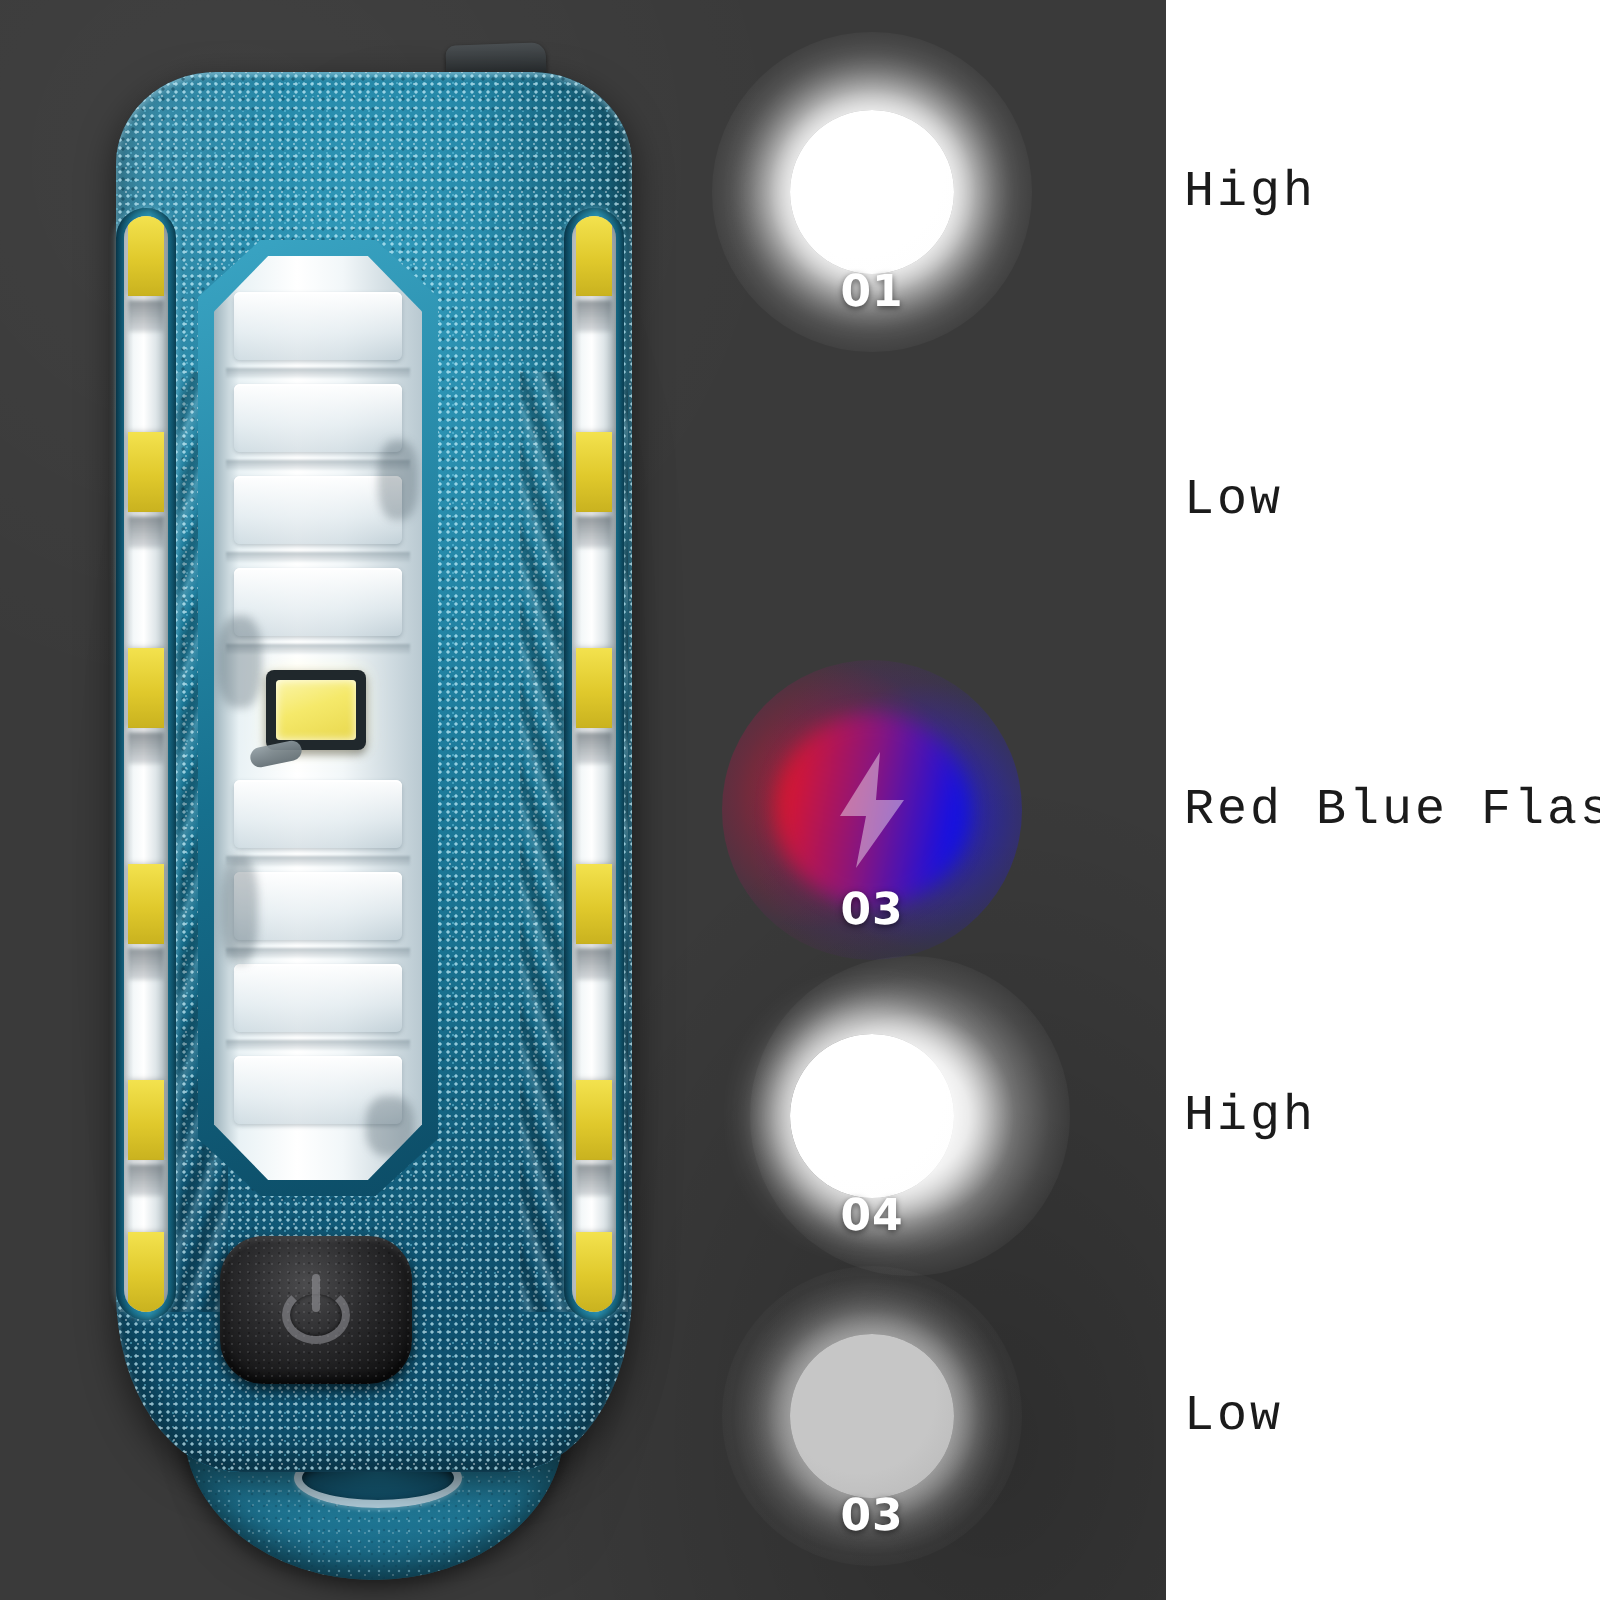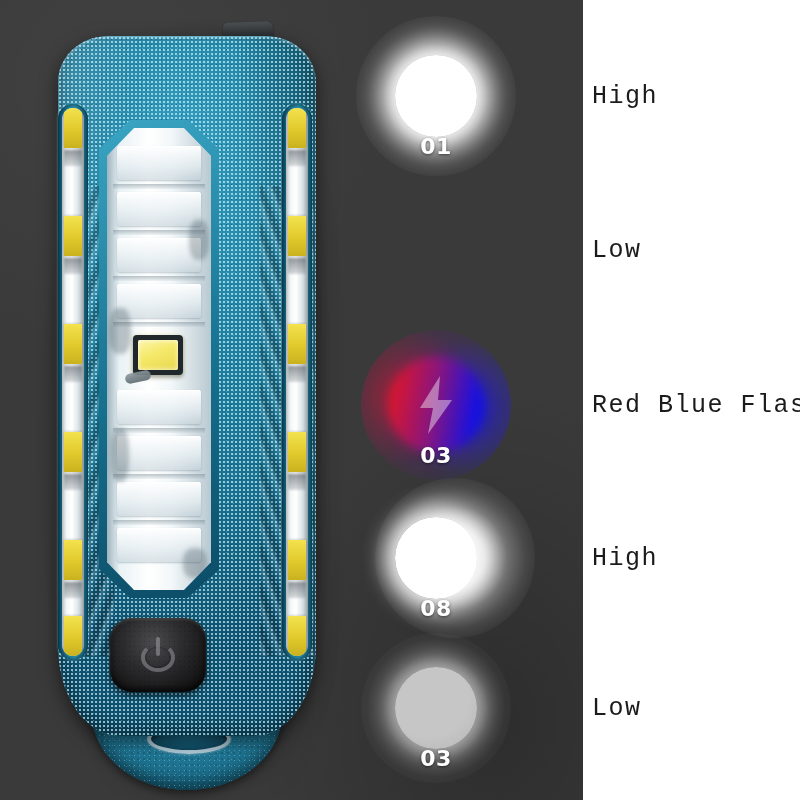--- a/index.html
+++ b/index.html
@@ -428,21 +428,21 @@
       </svg>
       <div class="num">03</div>
     </div>
     <div class="mode-label">Red Blue Flash</div>
   </div>
 
   <div class="mode" style="top:478px">
     <div class="glow" style="position:absolute;left:455px;top:80px;width:160px;height:160px;transform:translate(-50%,-50%);background:radial-gradient(circle, rgba(255,255,255,.95) 0%, rgba(255,255,255,.80) 26%, rgba(255,255,255,.30) 46%, rgba(255,255,255,.10) 62%, rgba(255,255,255,0) 76%);"></div>
     <div class="thumb">
       <div class="orb" style="background:radial-gradient(circle at 42% 38%, #ffffff 60%, #fdfdfd 100%);box-shadow:0 0 22px 10px rgba(255,255,255,.9);"></div>
-      <div class="num">08</div>
+      <div class="num">04</div>
     </div>
     <div class="mode-label">High</div>
   </div>
 
   <div class="mode" style="top:628px">
     <div class="thumb">
       <div class="glow" style="width:150px;height:150px;background:radial-gradient(circle, rgba(225,225,225,.78) 0%, rgba(212,212,212,.55) 30%, rgba(195,195,195,.20) 50%, rgba(185,185,185,.06) 66%, rgba(255,255,255,0) 78%);"></div>
       <div class="orb" style="background:radial-gradient(circle at 42% 38%, #c6c6c6 55%, #b6b6b6 100%);box-shadow:0 0 18px 8px rgba(210,210,210,.55);"></div>
       <div class="num">03</div>
     </div>

